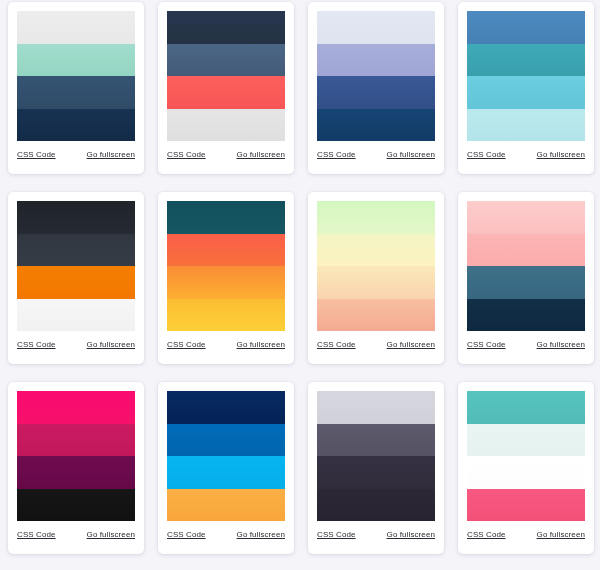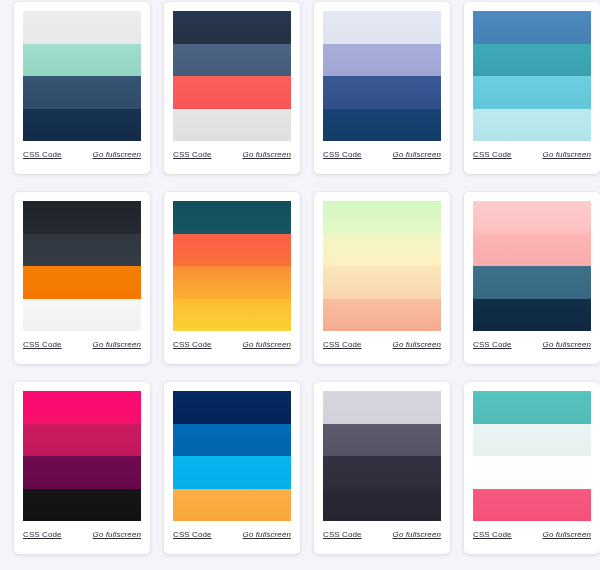--- a/index.html
+++ b/index.html
@@ -15,21 +15,21 @@
     grid-template-columns: repeat(4, 150px);
     grid-template-rows: repeat(3, 190px);
     width: 600px;
     height: 570px;
   }
   .card-slot {
     width: 150px;
     height: 190px;
     display: flex;
     align-items: flex-start;
-    justify-content: flex-end;
+    justify-content: flex-start;
   }
   .palette-card {
     width: 136px;
     height: 172px;
     margin: 2px 0 0 8px;
     background: #ffffff;
     border-radius: 5px;
     box-shadow: 0 1px 4px rgba(40,40,80,0.13), 0 0 0 0.5px rgba(40,40,80,0.04);
     display: flex;
     flex-direction: column;
@@ -57,21 +57,21 @@
   .card-link {
     font-size: 8px;
     line-height: 10px;
     color: #2b2b33;
     text-decoration: underline;
     letter-spacing: 0.1px;
     cursor: pointer;
     white-space: nowrap;
     font-family: "Liberation Sans", sans-serif;
   }
-  .card-link.right { text-align: right; font-style: italic; }
+  .card-link.right { text-align: right; }
 </style>
 </head>
 <body style="background: rgb(244, 244, 249);">
 
 <div id="gallery">
     <div class="card-slot">
       <div class="palette-card">
         <div class="swatch-stack">
           <div class="swatch" style="background: linear-gradient(rgb(237, 237, 237) 0%, rgb(232, 232, 232) 100%);"></div>
           <div class="swatch" style="background: linear-gradient(rgb(162, 221, 205) 0%, rgb(148, 213, 194) 100%);"></div>

